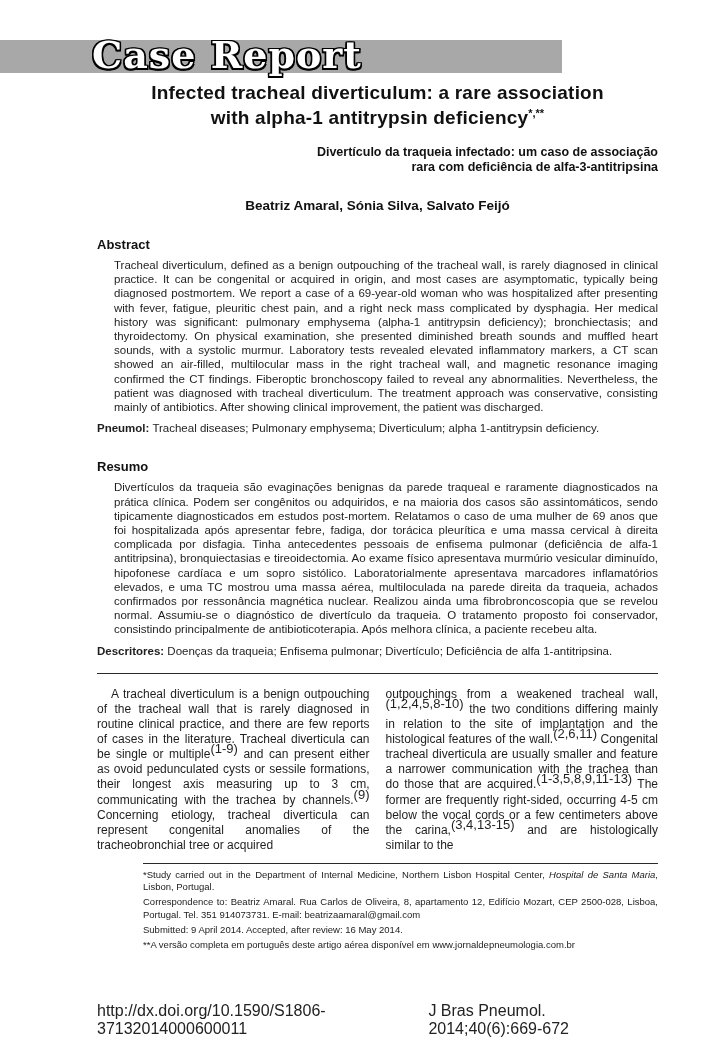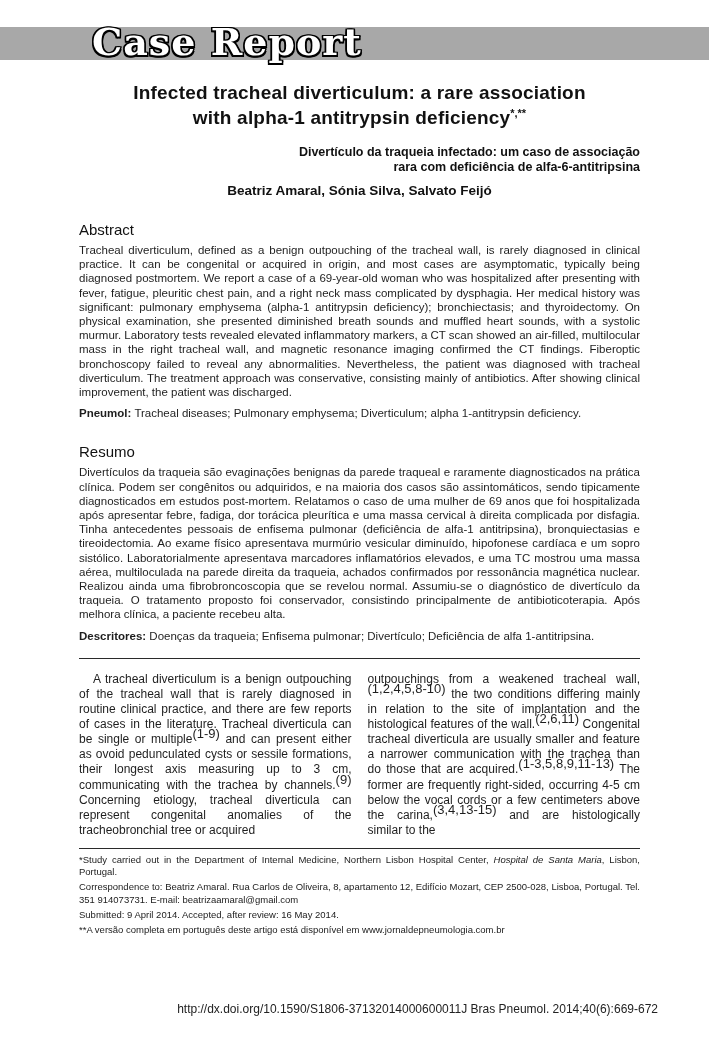--- a/index.html
+++ b/index.html
@@ -5,61 +5,61 @@
   html,body{margin:0;padding:0;background:#ffffff;}
   body{
     width:709px;height:1043px;
     font-family:"Liberation Sans", sans-serif;
     color:#1b1b1b;
     -webkit-font-smoothing:antialiased;
   }
   .page{position:relative;width:709px;height:1043px;background:#fff;overflow:hidden;}
 
   
-  .banner{position:absolute;top:27px;left:0;width:709px;height:33px;background:#a8a8a8;}
+  .banner{position:absolute;top:40px;left:0;width:562px;height:33px;background:#a8a8a8;}
   .banner-text{
     position:absolute;left:92px;top:-7px;
     font-family:"DejaVu Serif", serif;
     font-weight:700;font-size:38px;line-height:44px;letter-spacing:1px;
     color:#ffffff;
     text-shadow:
       -1.5px -1.5px 0 #000, 1.5px -1.5px 0 #000,
       -1.5px  1.5px 0 #000, 1.5px  1.5px 0 #000,
       -1.5px  0 0 #000, 1.5px 0 0 #000,
        0 -1.5px 0 #000, 0 1.5px 0 #000;
     white-space:nowrap;
   }
 
-  .content{position:absolute;left:79px;top:80px;width:561px;}
+  .content{position:absolute;left:97px;top:80px;width:561px;}
 
   .title{
     margin:0;text-align:center;
     font-size:19px;line-height:25px;font-weight:700;color:#111;
     letter-spacing:0.2px;
   }
   .title sup{font-size:11px;}
 
   .subtitle{
     margin:15px 0 0 0;text-align:right;
     font-size:12.5px;line-height:15px;font-weight:700;color:#111;
   }
 
   .authors{
-    margin:8px 0 0 0;text-align:center;
+    margin:23px 0 0 0;text-align:center;
     font-size:13.5px;font-weight:700;color:#111;
   }
 
   h2.sec{
     margin:23px 0 0 0;
-    font-size:15px;line-height:18px;font-weight:400;color:#111;
+    font-size:13px;line-height:18px;font-weight:700;color:#111;
   }
   h2.sec.tight{}
 
   p.body-text{
-    margin:4px 0 0 0;
+    margin:4px 0 0 17px;
     font-size:11.5px;line-height:14.2px;
     text-align:justify;color:#1e1e1e;
   }
   p.kw{
     margin:7px 0 0 0;
     font-size:11.5px;line-height:14.2px;color:#1e1e1e;
   }
   p.kw b{font-weight:700;}
 
   hr.rule{
@@ -69,49 +69,49 @@
 
   .columns{display:flex;gap:16px;margin-top:13px;}
   .col{flex:1 1 0;}
   .col p{
     margin:0;font-size:12px;line-height:15.1px;
     text-align:justify;color:#1e1e1e;
   }
   .col p.indent{text-indent:14px;}
   sup{font-size:13px;line-height:0;vertical-align:super;letter-spacing:0;}
 
-  .footnotes{margin-top:10px;}
+  .footnotes{margin-top:10px;margin-left:46px;}
   .footnotes hr.rule{margin:0;}
   .footnotes p{
     margin:3px 0 0 0;
     font-size:9.5px;line-height:12.2px;
     text-align:justify;color:#222;
   }
   .footnotes p:first-of-type{margin-top:5px;}
 
   .footer{
     position:absolute;left:97px;top:1002px;width:561px;
     display:flex;justify-content:flex-end;
-    font-size:12px;color:#222;
+    font-size:16px;color:#222;
   }
 </style>
 </head>
 <body>
 
 <div class="page">
 
   <div class="banner">
     <span class="banner-text">Case Report</span>
   </div>
 
   <div class="content">
 
     <h1 class="title"><span>Infected tracheal diverticulum: a rare association</span><br><span>with alpha-1 antitrypsin deficiency<sup>*,**</sup></span></h1>
 
-    <p class="subtitle"><span>Divertículo da traqueia infectado: um caso de associação</span><br><span>rara com deficiência de alfa-6-antitripsina</span></p>
+    <p class="subtitle"><span>Divertículo da traqueia infectado: um caso de associação</span><br><span>rara com deficiência de alfa-3-antitripsina</span></p>
 
     <p class="authors">Beatriz Amaral, Sónia Silva, Salvato Feijó</p>
 
     <h2 class="sec">Abstract</h2>
     <p class="body-text">Tracheal diverticulum, defined as a benign outpouching of the tracheal wall, is rarely diagnosed in clinical practice. It can be congenital or acquired in origin, and most cases are asymptomatic, typically being diagnosed postmortem. We report a case of a 69-year-old woman who was hospitalized after presenting with fever, fatigue, pleuritic chest pain, and a right neck mass complicated by dysphagia. Her medical history was significant: pulmonary emphysema (alpha-1 antitrypsin deficiency); bronchiectasis; and thyroidectomy. On physical examination, she presented diminished breath sounds and muffled heart sounds, with a systolic murmur. Laboratory tests revealed elevated inflammatory markers, a CT scan showed an air-filled, multilocular mass in the right tracheal wall, and magnetic resonance imaging confirmed the CT findings. Fiberoptic bronchoscopy failed to reveal any abnormalities. Nevertheless, the patient was diagnosed with tracheal diverticulum. The treatment approach was conservative, consisting mainly of antibiotics. After showing clinical improvement, the patient was discharged.</p>
     <p class="kw"><b>Pneumol:</b><span> Tracheal diseases; Pulmonary emphysema; Diverticulum; alpha 1-antitrypsin deficiency.</span></p>
 
     <h2 class="sec tight">Resumo</h2>
     <p class="body-text">Divertículos da traqueia são evaginações benignas da parede traqueal e raramente diagnosticados na prática clínica. Podem ser congênitos ou adquiridos, e na maioria dos casos são assintomáticos, sendo tipicamente diagnosticados em estudos post-mortem. Relatamos o caso de uma mulher de 69 anos que foi hospitalizada após apresentar febre, fadiga, dor torácica pleurítica e uma massa cervical à direita complicada por disfagia. Tinha antecedentes pessoais de enfisema pulmonar (deficiência de alfa-1 antitripsina), bronquiectasias e tireoidectomia. Ao exame físico apresentava murmúrio vesicular diminuído, hipofonese cardíaca e um sopro sistólico. Laboratorialmente apresentava marcadores inflamatórios elevados, e uma TC mostrou uma massa aérea, multiloculada na parede direita da traqueia, achados confirmados por ressonância magnética nuclear. Realizou ainda uma fibrobroncoscopia que se revelou normal. Assumiu-se o diagnóstico de divertículo da traqueia. O tratamento proposto foi conservador, consistindo principalmente de antibioticoterapia. Após melhora clínica, a paciente recebeu alta.</p>
     <p class="kw"><b>Descritores:</b><span> Doenças da traqueia; Enfisema pulmonar; Divertículo; Deficiência de alfa 1-antitripsina.</span></p>
@@ -126,21 +126,21 @@
       <div class="col">
         <p>outpouchings from a weakened tracheal wall,<sup>(1,2,4,5,8-10)</sup> the two conditions differing mainly in relation to the site of implantation and the histological features of the wall.<sup>(2,6,11)</sup> Congenital tracheal diverticula are usually smaller and feature a narrower communication with the trachea than do those that are acquired.<sup>(1-3,5,8,9,11-13)</sup> The former are frequently right-sided, occurring 4-5 cm below the vocal cords or a few centimeters above the carina,<sup>(3,4,13-15)</sup> and are histologically similar to the</p>
       </div>
     </div>
 
     <div class="footnotes">
       <hr class="rule">
       <p>*Study carried out in the Department of Internal Medicine, Northern Lisbon Hospital Center, <i>Hospital de Santa Maria</i>, Lisbon, Portugal.</p>
       <p>Correspondence to: Beatriz Amaral. Rua Carlos de Oliveira, 8, apartamento 12, Edifício Mozart, CEP 2500-028, Lisboa, Portugal. Tel. 351 914073731. E-mail: beatrizaamaral@gmail.com</p>
       <p>Submitted: 9 April 2014. Accepted, after review: 16 May 2014.</p>
-      <p>**A versão completa em português deste artigo está disponível em www.jornaldepneumologia.com.br</p>
+      <p>**A versão completa em português deste artigo aérea disponível em www.jornaldepneumologia.com.br</p>
     </div>
 
   </div>
 
   <div class="footer">
     <span>http://dx.doi.org/10.1590/S1806-37132014000600011</span>
     <span>J Bras Pneumol. 2014;40(6):669-672</span>
   </div>
 
 </div>

